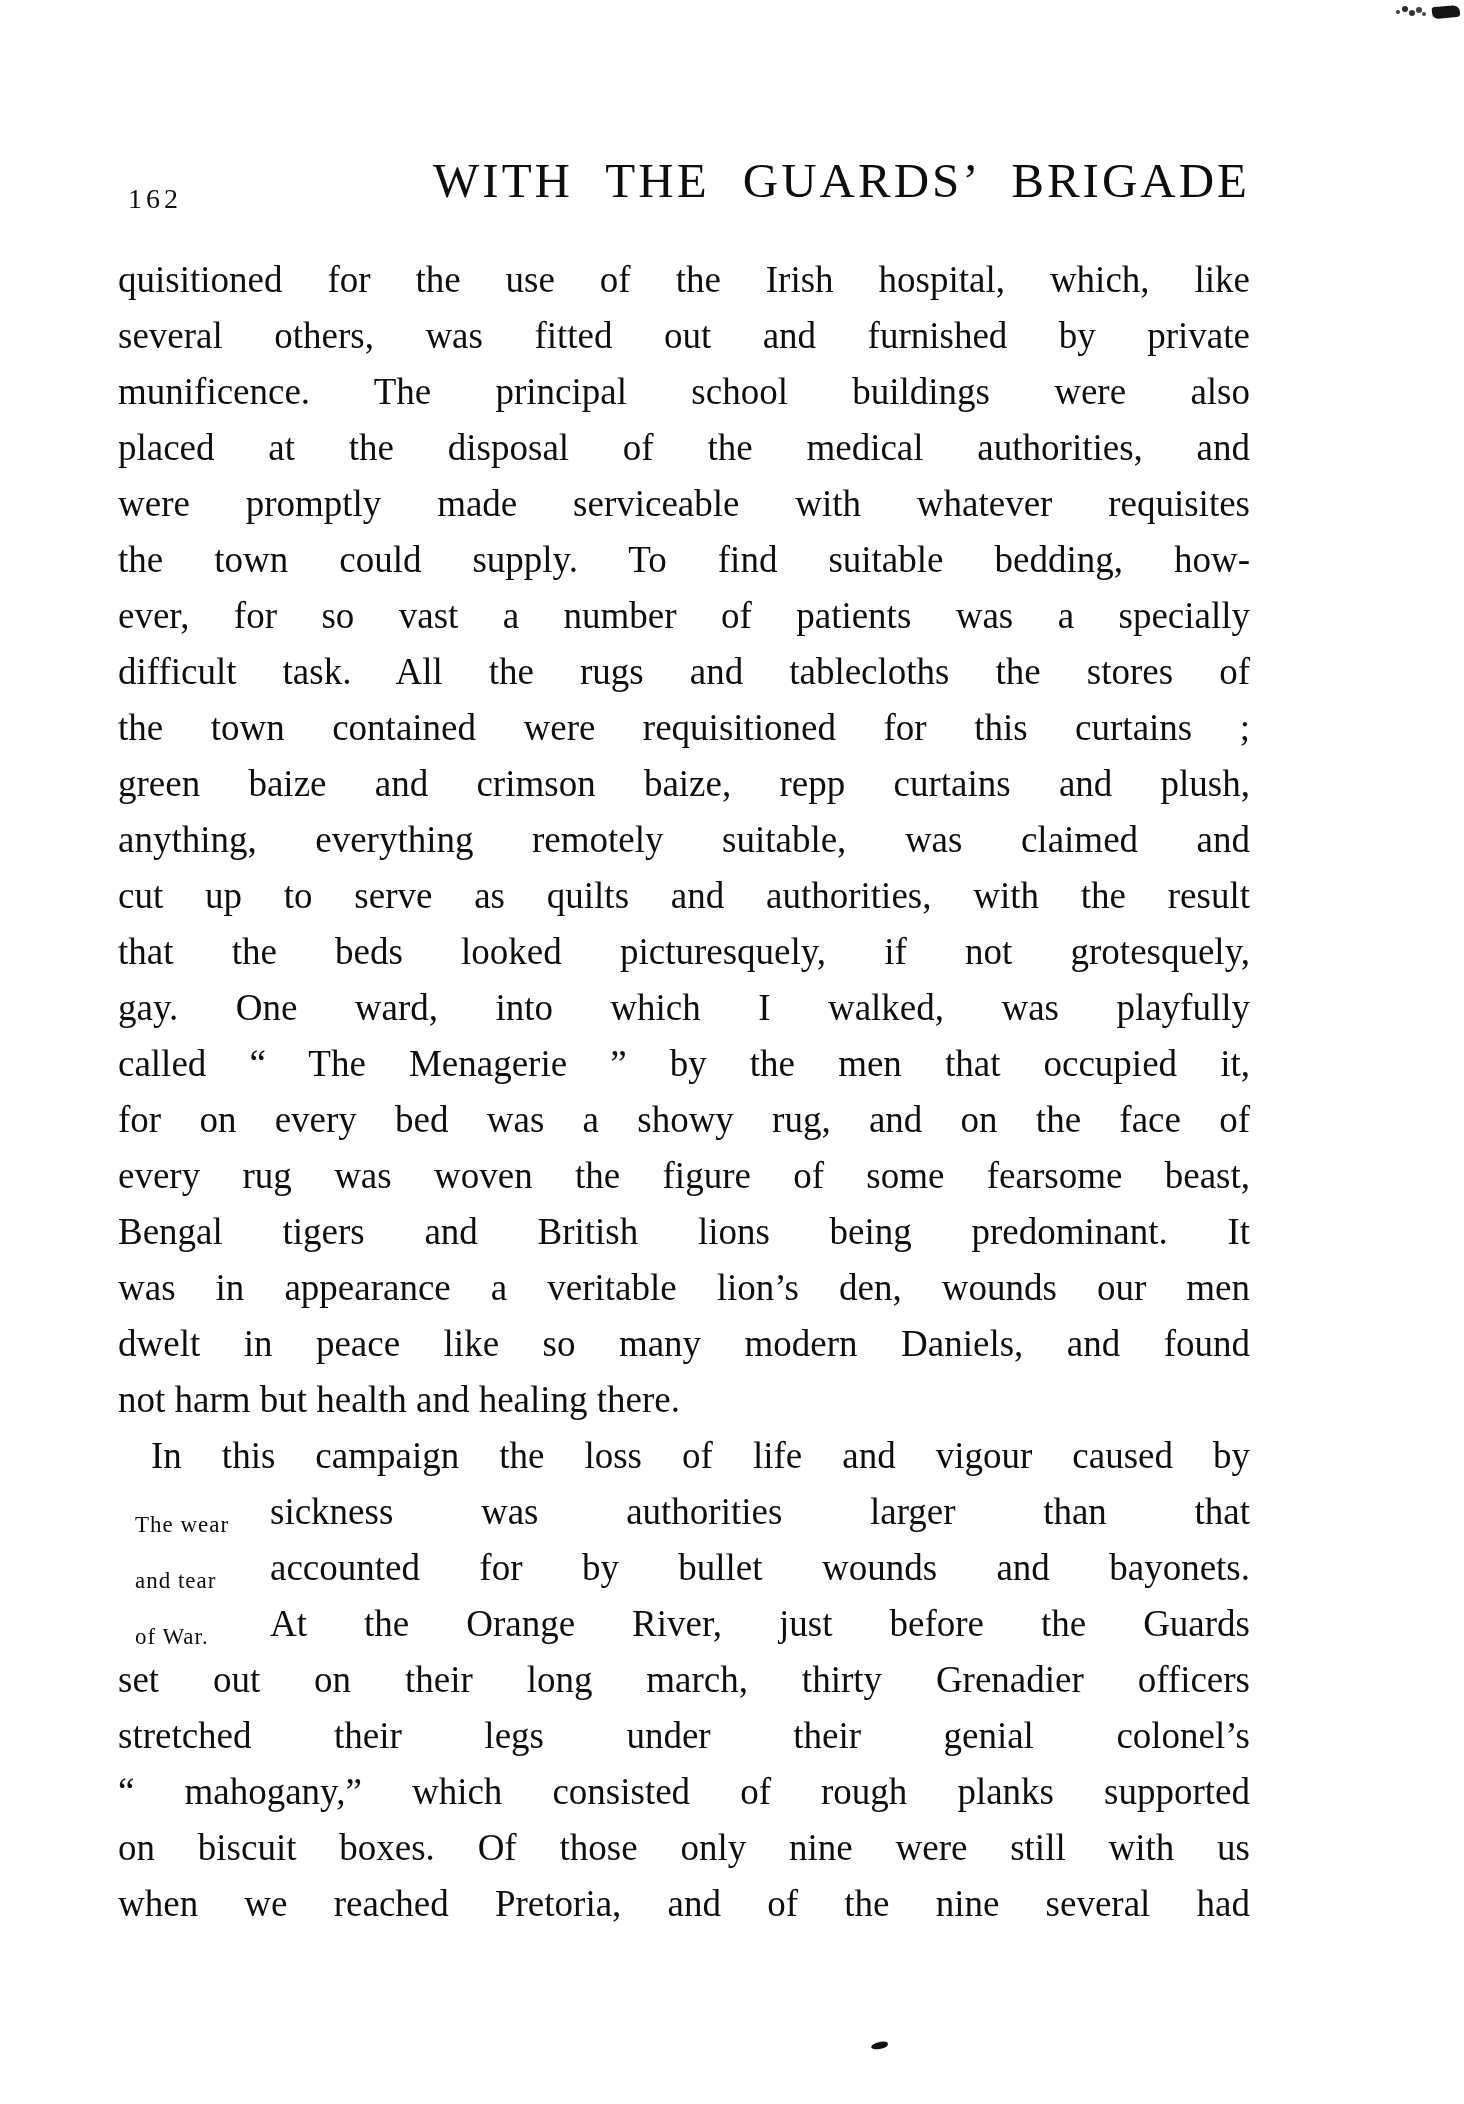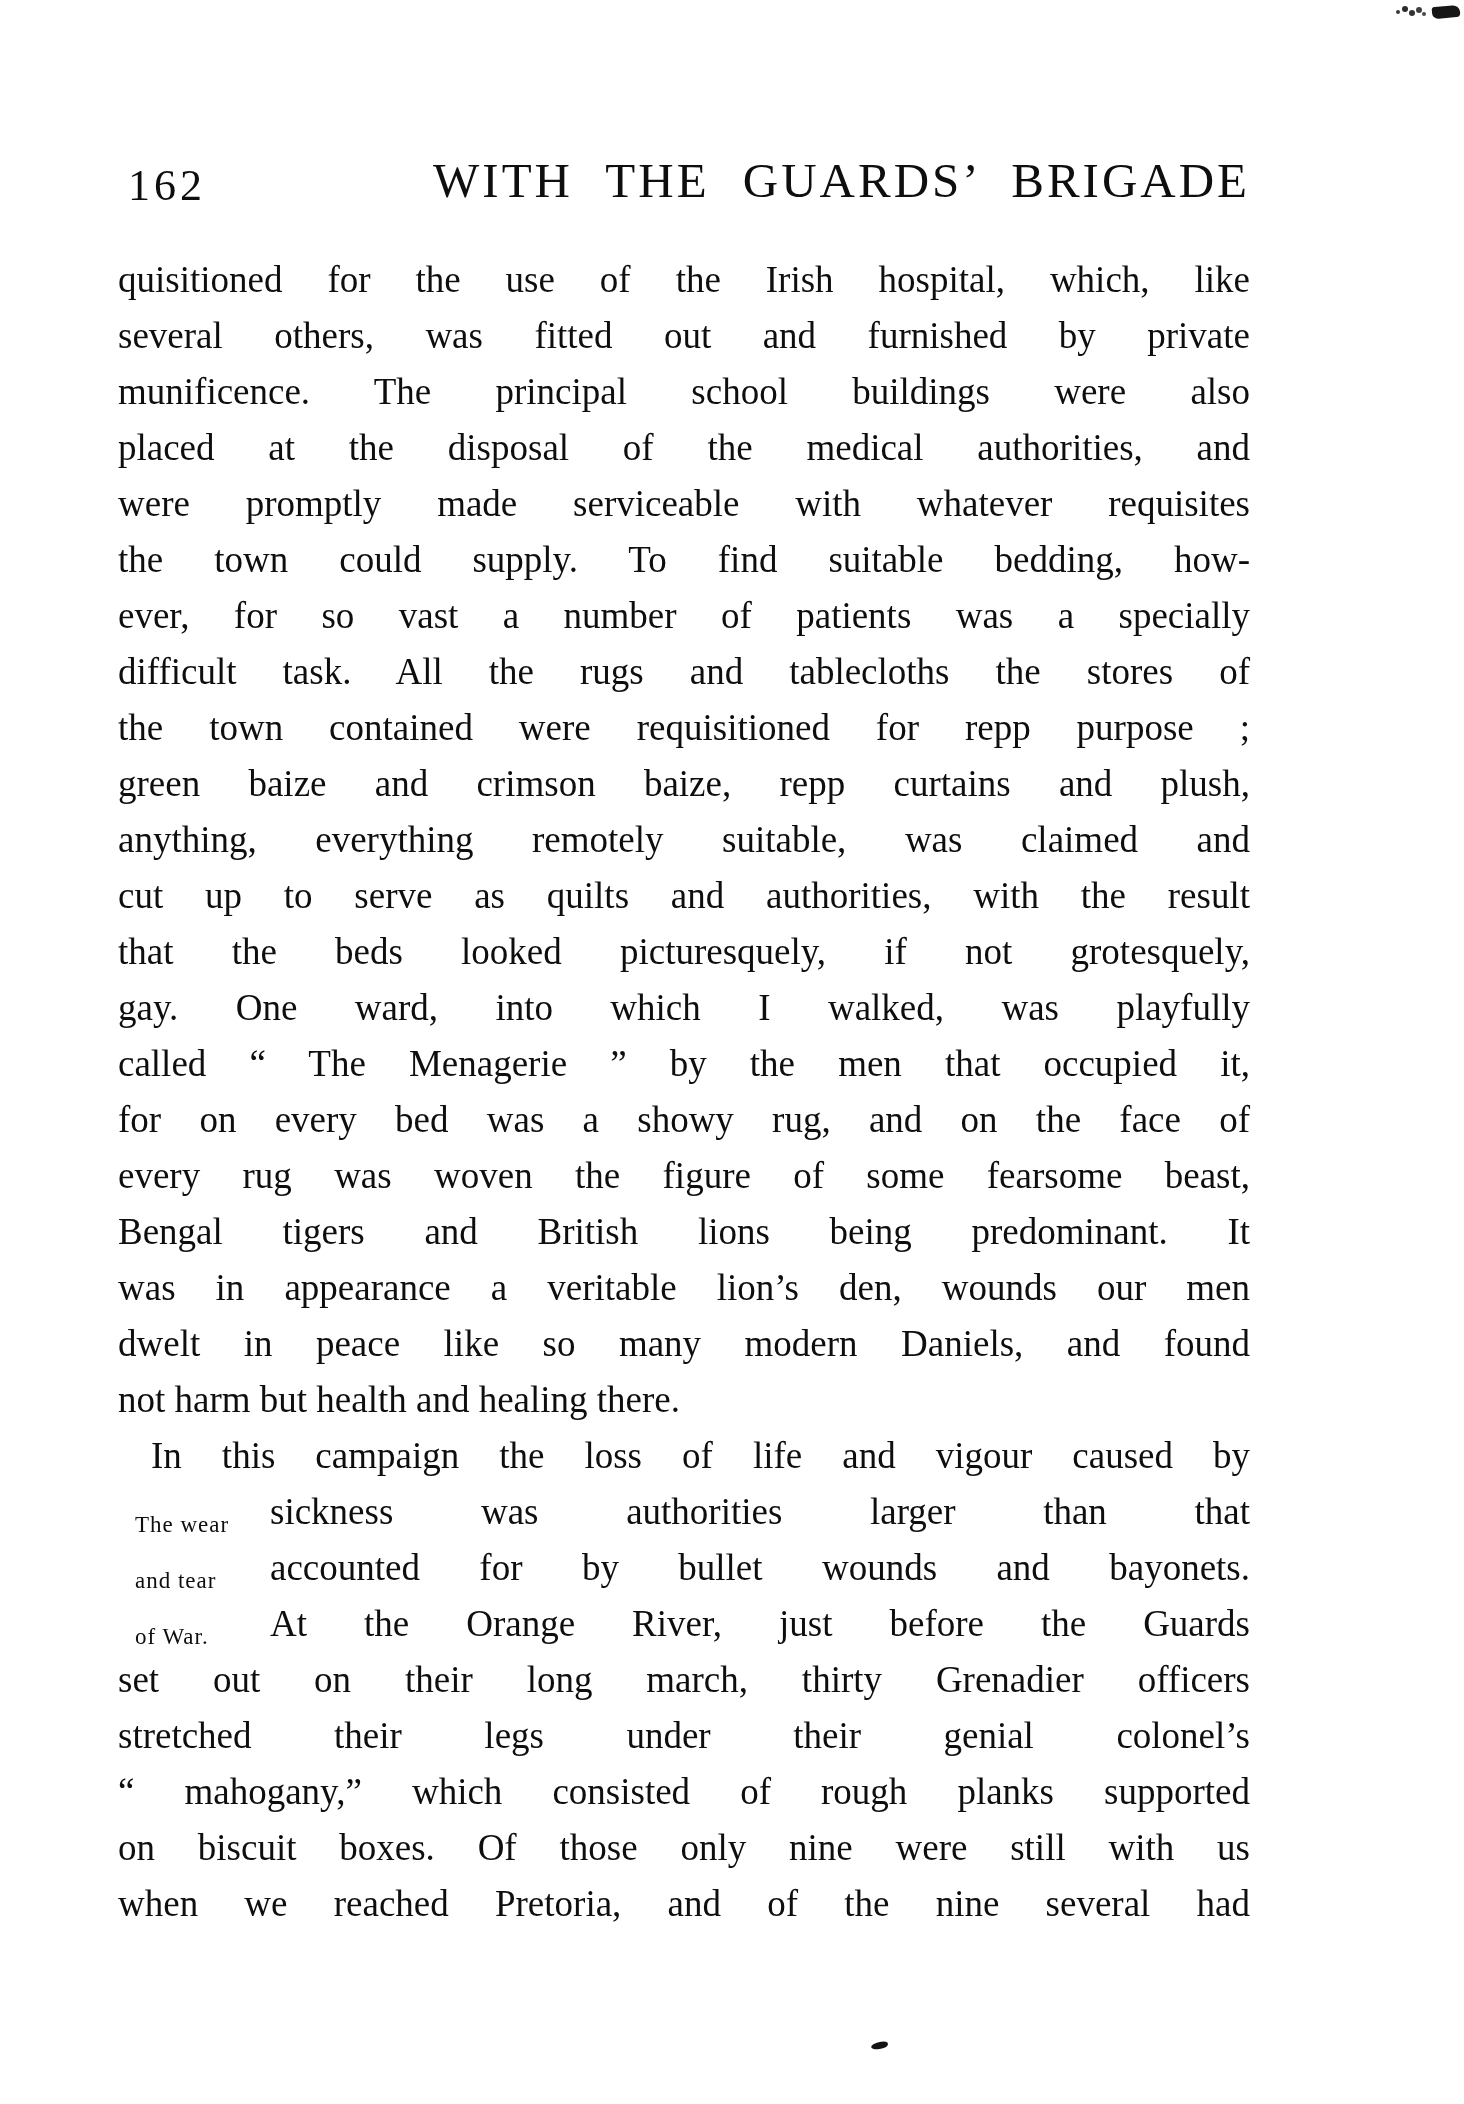--- a/index.html
+++ b/index.html
@@ -8,21 +8,21 @@
     background:#ffffff;
     font-family:"Liberation Serif","DejaVu Serif",serif;
     color:#0e0e0e;
     position:relative;
     overflow:hidden;
   }
   .page { position:absolute; inset:0; }
 
   
   .hdr { position:absolute; left:118px; top:152px; width:1132px; height:58px; line-height:58px; }
-  .pnum { position:absolute; left:10px; top:5px; font-size:44px; letter-spacing:4px; }
+  .pnum { position:absolute; left:10px; top:18px; font-size:28px; letter-spacing:4px; }
   .rtitle { display:block; text-align:right; font-size:49px; letter-spacing:3px; word-spacing:18px; }
 
   
   .bodyblock { position:absolute; left:118px; top:252px; width:1132px; font-size:37px; }
   .line { height:56px; line-height:56px; text-align:justify; text-align-last:justify; white-space:normal; }
   .line.noj { text-align-last:left; }
   .line.indent { text-indent:33px; }
   .line.inset { margin-left:152px; }
 
   
@@ -52,21 +52,21 @@
 
   <main class="bodyblock">
       <div class="line">quisitioned for the use of the Irish hospital, which, like</div>
       <div class="line">several others, was fitted out and furnished by private</div>
       <div class="line">munificence. The principal school buildings were also</div>
       <div class="line">placed at the disposal of the medical authorities, and</div>
       <div class="line">were promptly made serviceable with whatever requisites</div>
       <div class="line">the town could supply. To find suitable bedding, how-</div>
       <div class="line">ever, for so vast a number of patients was a specially</div>
       <div class="line">difficult task. All the rugs and tablecloths the stores of</div>
-      <div class="line">the town contained were requisitioned for repp purpose ;</div>
+      <div class="line">the town contained were requisitioned for this curtains ;</div>
       <div class="line">green baize and crimson baize, repp curtains and plush,</div>
       <div class="line">anything, everything remotely suitable, was claimed and</div>
       <div class="line">cut up to serve as quilts and authorities, with the result</div>
       <div class="line">that the beds looked picturesquely, if not grotesquely,</div>
       <div class="line">gay. One ward, into which I walked, was playfully</div>
       <div class="line">called “ The Menagerie ” by the men that occupied it,</div>
       <div class="line">for on every bed was a showy rug, and on the face of</div>
       <div class="line">every rug was woven the figure of some fearsome beast,</div>
       <div class="line">Bengal tigers and British lions being predominant. It</div>
       <div class="line">was in appearance a veritable lion’s den, wounds our men</div>

